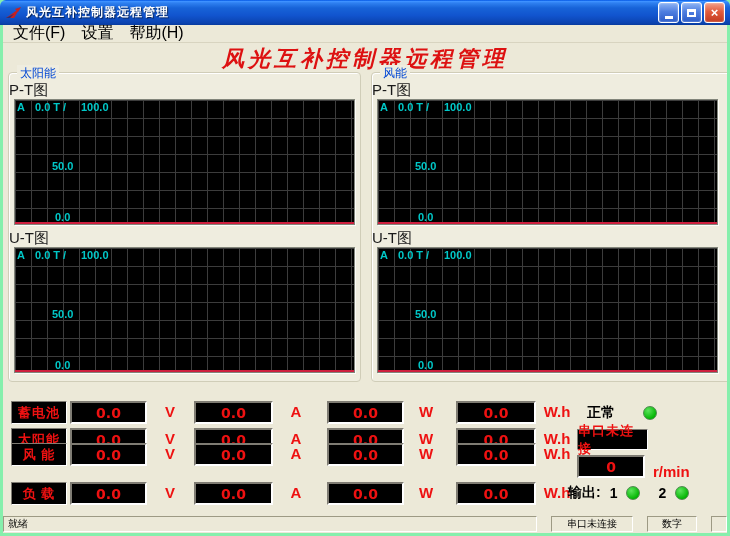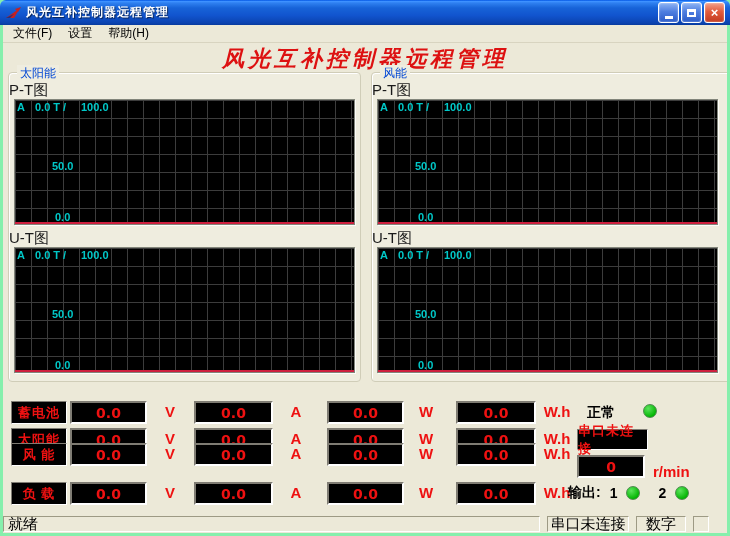--- a/index.html
+++ b/index.html
@@ -30,21 +30,21 @@
   }
   .win-btn.close { background:linear-gradient(180deg,#F0A08A 0%,#E25B3C 45%,#C23A20 100%); }
   .glyph-min { width:8px; height:3px; background:#fff; margin-top:10px; }
   .glyph-max { width:9px; height:8px; border:2px solid #fff; border-top-width:3px; }
   .glyph-close { color:#fff; font-size:13px; font-weight:bold; line-height:1; }
 
   
   .menubar {
     position:absolute; top:25px; left:3px; right:3px; height:18px;
     background:#ECE9D8; border-bottom:1px solid #D8D4C0;
-    display:flex; align-items:center; font-size:12px; color:#000; padding-left:2px;
+    display:flex; align-items:center; font-size:16px; color:#000; padding-left:2px;
   }
   .menu-item { padding:1px 8px; cursor:default; }
 
   
   .client {
     position:absolute; top:43px; left:3px; right:3px; bottom:21px;
     background:#ECE9D8; overflow:hidden;
   }
   .app-title {
     position:absolute; top:1px; left:0; right:0; text-align:center;
@@ -108,31 +108,31 @@
   .c-v2 { left:191px; width:79px; }  .u-2 { left:276px; }
   .c-v3 { left:324px; width:77px; }  .u-3 { left:406px; }
   .c-v4 { left:453px; width:80px; }  .u-4 { left:534px; width:40px; }
 
   .blk-bold { color:#000; font-weight:bold; font-size:14px; }
   .led {
     width:14px; height:14px; border-radius:50%;
     background:radial-gradient(circle at 35% 30%,#5CE45C,#00B400 75%);
     border:1px solid #4E8A4E; display:inline-block;
   }
-  .normal-row { position:absolute; top:361px; left:584px; display:flex; gap:28px; }
+  .normal-row { position:absolute; top:361px; left:584px; display:flex; align-items:center; gap:28px; }
   .fan-box  { top:386px; left:574px; width:71px; height:21px; font-size:13px; border-width:1px; }
   .zero-box { top:412px; left:574px; width:68px; height:23px; }
   .rmin { position:absolute; top:414px; left:650px; color:#EE1111; font-weight:bold; font-size:15px;margin-top:6px; }
   .output-row { position:absolute; top:441px; left:565px; display:flex; align-items:center; gap:9px; }
 
   
   .statusbar {
     position:absolute; left:3px; right:3px; bottom:3px; height:18px;
-    background:#ECE9D8; display:flex; align-items:stretch; gap:7px; padding:1px 18px 1px 0;
-    font-size:15px; color:#000;
+    background:#ECE9D8; display:flex; align-items:stretch; gap:14px; padding:1px 0 1px 0;
+    font-size:10px; color:#000;
   }
   .sb-panel {
     border:1px solid; border-color:#9D9A84 #FFFFFF #FFFFFF #9D9A84;
     display:flex; align-items:center; padding:0 4px; white-space:nowrap;
   }
   .sb-ready  { flex:1 1 auto; }
   .sb-serial { width:82px; justify-content:center; }
   .sb-num    { width:50px; justify-content:center; }
   .sb-grip   { width:16px; }
 </style>

